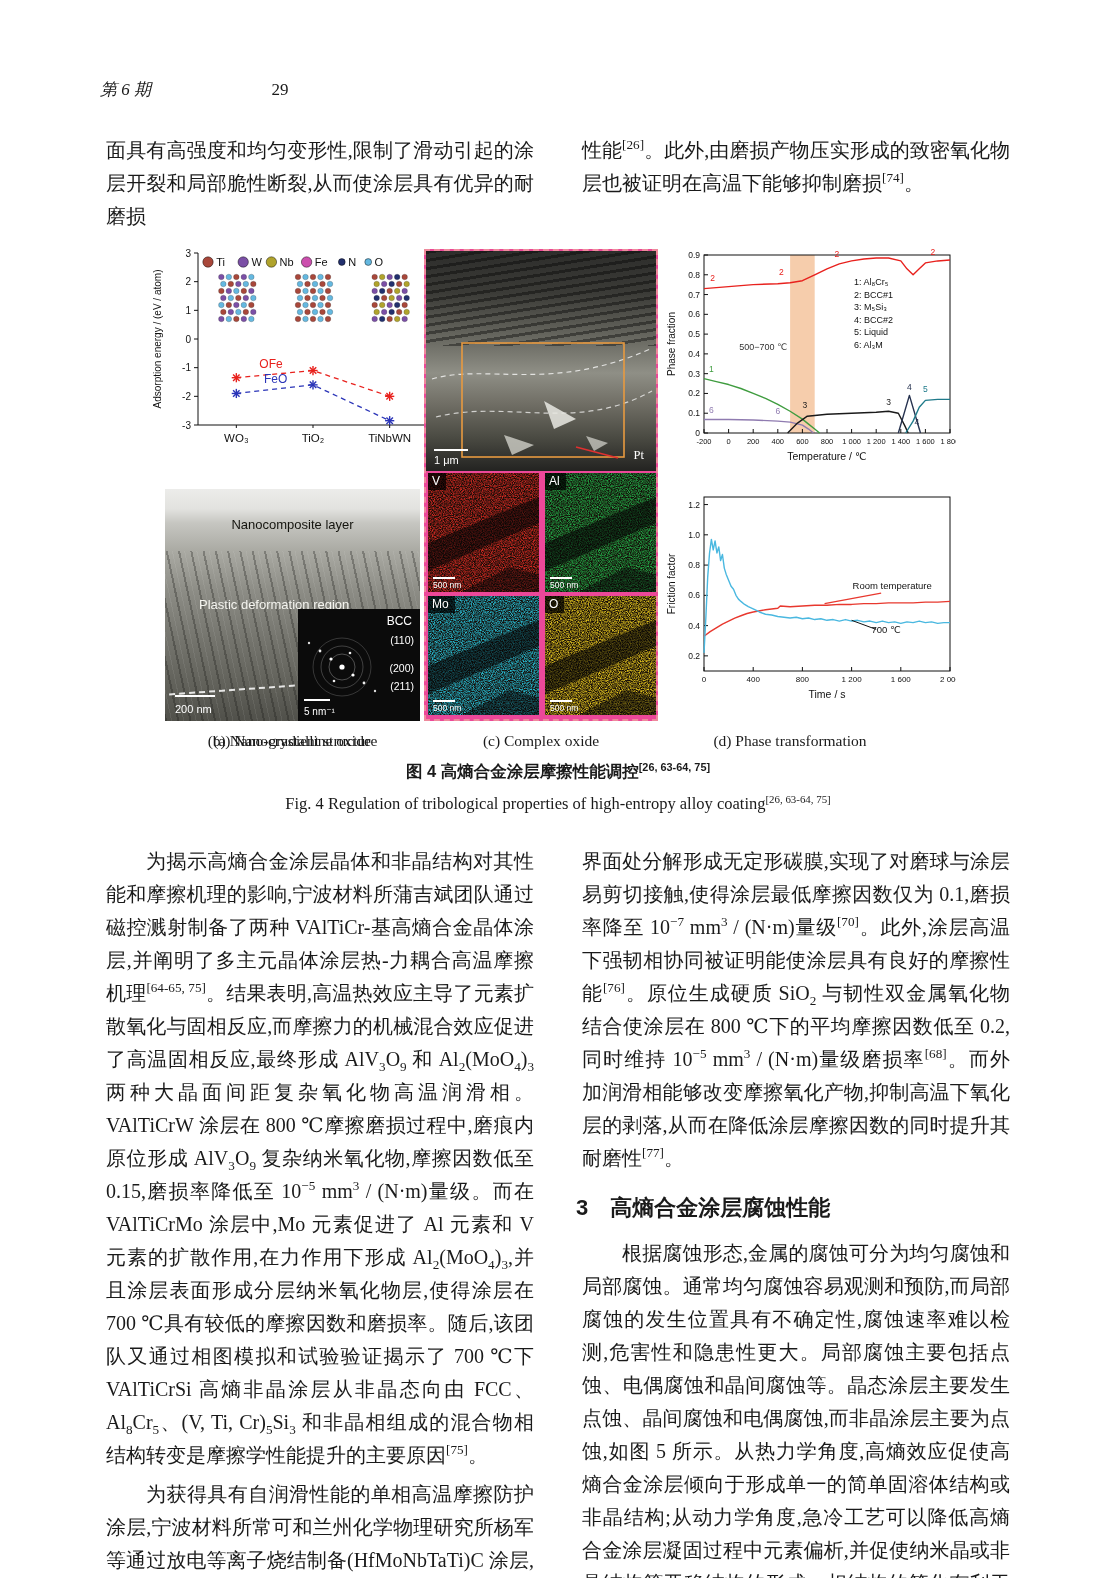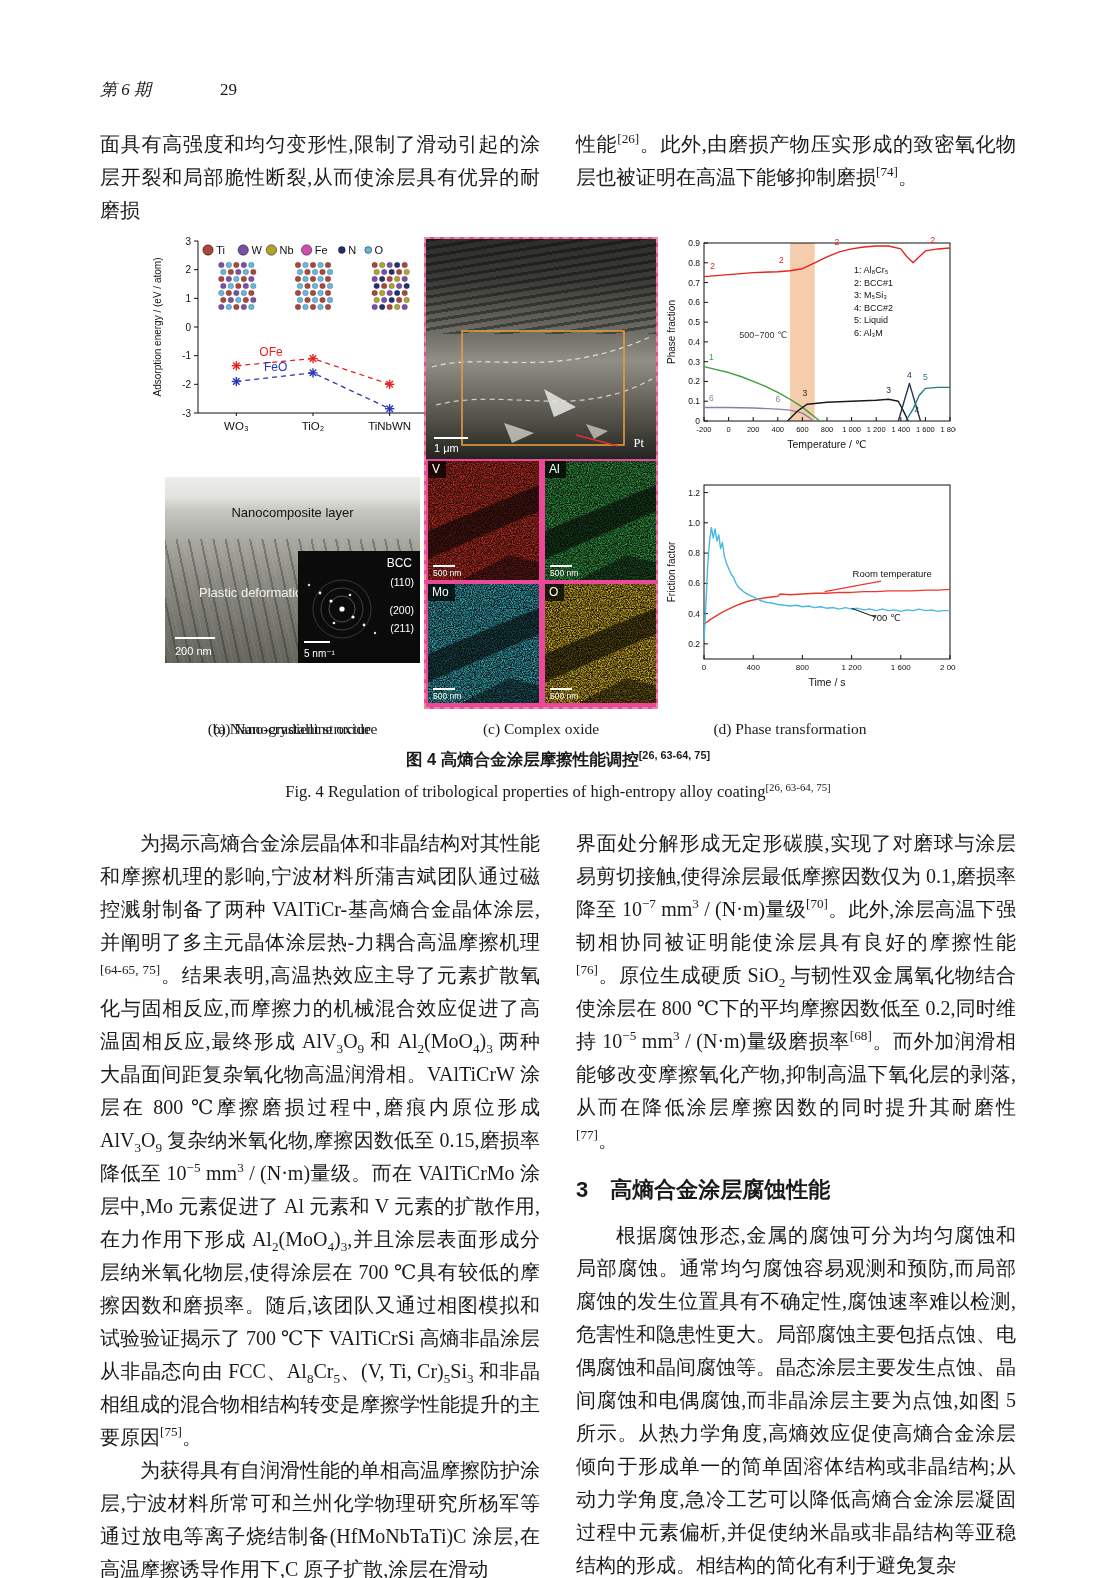--- a/index.html
+++ b/index.html
@@ -3,41 +3,41 @@
 <meta charset="utf-8">
 <style>
   html,body{margin:0;padding:0;background:#ffffff;}
   .page{position:relative;width:1116px;height:1578px;background:#fff;box-sizing:border-box;
         padding:78px 100px 0 100px;color:#1a1a1a;
         font-family:"Liberation Serif","DejaVu Serif",serif;}
   
   header{display:flex;align-items:baseline;font-size:17px;height:22px;margin-bottom:28px;}
   .hdr-issue{width:120px;font-style:italic;}
   .hdr-title{flex:1;text-align:center;letter-spacing:1px;}
-  .hdr-page{width:120px;text-align:left;}
+  .hdr-page{width:120px;text-align:center;}
   
   .cols{display:flex;gap:36px;}
   .col{width:440px;font-size:20px;line-height:33px;text-align:justify;overflow-wrap:anywhere;}
-  .col p{margin:0;}
+  .col p{margin:6px;}
   .col p.indent{text-indent:2em;}
   sup,sub{font-size:0.66em;line-height:0;}
   .cols.top{margin-bottom:10px;}
   h2.section{font-family:"Liberation Sans","DejaVu Sans",sans-serif;font-size:22px;font-weight:bold;
              margin:16px 0 13px 0;}
   h2.section .no{margin-right:22px;}
   
   figure.fig{position:relative;margin:0 0 12px 0;padding:0;width:916px;height:578px;}
   .abs{position:absolute;}
   .pcap{position:absolute;top:483px;text-align:center;font-size:15.5px;}
   .figcap{position:absolute;left:0;width:100%;text-align:center;}
   .figcap.zh{top:512px;font-family:"Liberation Sans","DejaVu Sans",sans-serif;font-weight:bold;font-size:16.5px;}
   .figcap.en{top:545px;font-size:16.5px;}
   svg text{font-family:"Liberation Sans","DejaVu Sans",sans-serif;}
   
-  .panelB{width:255px;height:186px;overflow:hidden;font-family:"Liberation Sans","DejaVu Sans",sans-serif;
+  .panelB{width:255px;height:232px;overflow:hidden;font-family:"Liberation Sans","DejaVu Sans",sans-serif;
     background:linear-gradient(180deg,#ececea 0px,#e2e2df 20px,#c6c6c1 34px,#a8a8a1 64px,
                #8b8b84 104px,#74746d 150px,#61615a 196px,#50504a 232px);}
   .pb-striations{position:absolute;left:0;right:0;top:62px;bottom:0;
     background:repeating-linear-gradient(78deg,rgba(25,25,22,.30) 0 2px,transparent 2px 6px,
                rgba(255,255,255,.07) 6px 7px,transparent 7px 12px);}
   .pb-label1{position:absolute;top:28px;left:50%;transform:translateX(-50%);color:#15150f;font-size:13px;white-space:nowrap;}
   .pb-label2{position:absolute;top:108px;left:34px;color:#f4f4ef;font-size:13px;white-space:nowrap;}
   .pb-dash{position:absolute;left:4px;top:200px;width:126px;border-top:2px dashed rgba(255,255,255,.85);transform:rotate(-4deg);}
   .pb-inset{position:absolute;right:0;bottom:0;width:122px;height:112px;background:#0b0b0b;}
   .pb-bcc{position:absolute;top:5px;right:8px;color:#fff;font-size:12px;}

